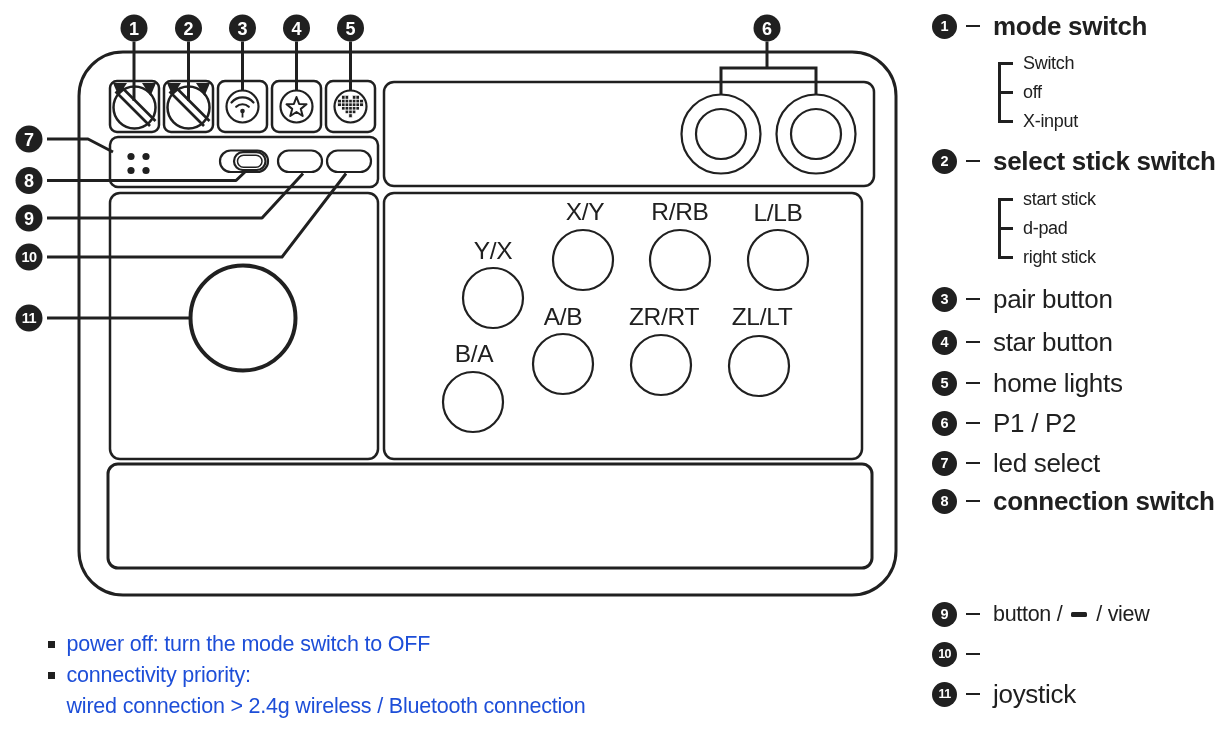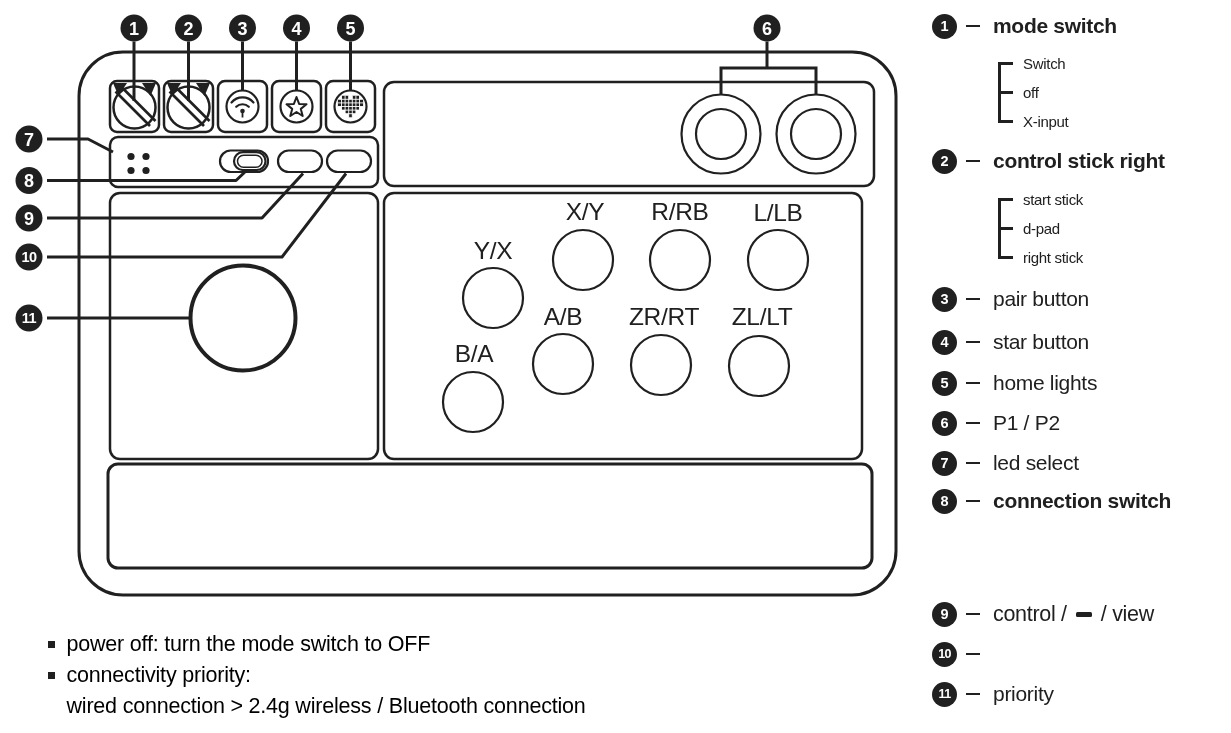--- a/index.html
+++ b/index.html
@@ -13,32 +13,32 @@
   text.blbl { fill:#202020; font-size:24.5px; text-anchor:middle; letter-spacing:-0.3px; }
 
   .legend { position:absolute; left:924px; top:0; width:307px; height:733px; letter-spacing:-0.3px; }
   .lg-item { position:absolute; left:8px; height:28px; display:flex; align-items:center; }
   .badge {
     width:25px; height:25px; border-radius:50%; background:#202020; color:#fff;
     font-weight:700; font-size:14.5px; display:flex; align-items:center; justify-content:center; flex:0 0 auto;
   }
   .badge.two { font-size:12.5px; letter-spacing:-0.6px; }
   .dash { width:14px; height:2.6px; background:#202020; margin:0 13px 0 9px; flex:0 0 auto; }
-  .lbl { font-size:21px; white-space:nowrap; }
+  .lbl { font-size:26px; white-space:nowrap; }
   .lbl.bold { font-weight:700; }
   .lbl-seq { display:flex; align-items:center; gap:9px; font-size:21.5px; white-space:nowrap; }
   .minus-bar { display:inline-block; width:16px; height:5px; background:#202020; border-radius:1.5px; }
-  .lg-subs { position:absolute; left:74px; font-size:15px; }
+  .lg-subs { position:absolute; left:74px; font-size:18px; }
   .lg-subs .vline { position:absolute; left:0; top:14px; width:2.5px; background:#202020; }
   .lg-subs.three .vline { height:59px; }
   .lg-subs.two-rows .vline { height:31px; }
   .sub-row { position:relative; height:29px; display:flex; align-items:center; padding-left:25px; white-space:nowrap; }
   .sub-row::before { content:''; position:absolute; left:0; top:13.2px; width:15px; height:2.5px; background:#202020; }
 
-  .footer { position:absolute; left:48px; top:629px; font-size:21.5px; letter-spacing:-0.2px; color:#000000; }
+  .footer { position:absolute; left:48px; top:629px; font-size:21.5px; letter-spacing:-0.2px; color:#1d4ed8; }
   .f-row { height:31px; display:flex; align-items:center; white-space:nowrap; }
   .f-bullet { width:6.5px; height:6.5px; background:#202020; margin-right:12px; flex:0 0 auto; }
   .f-row.cont { padding-left:18.5px; }
 </style>
 </head>
 <body>
 
 <div class="canvas">
 
   <svg width="920" height="620" viewBox="0 0 920 620">
@@ -204,21 +204,21 @@
     <div class="lg-subs three" style="top:49px">
       <div class="vline"></div>
       <div class="sub-row">Switch</div>
       <div class="sub-row">off</div>
       <div class="sub-row">X-input</div>
     </div>
 
     <div class="lg-item" style="top:147px">
       <span class="badge">2</span>
       <span class="dash"></span>
-      <span class="lbl bold">control stick right</span>
+      <span class="lbl bold">select stick switch</span>
     </div>
     <div class="lg-subs three" style="top:185px">
       <div class="vline"></div>
       <div class="sub-row">start stick</div>
       <div class="sub-row">d-pad</div>
       <div class="sub-row">right stick</div>
     </div>
 
     <div class="lg-item" style="top:285px">
       <span class="badge">3</span>
@@ -253,35 +253,35 @@
     <div class="lg-item" style="top:487px">
       <span class="badge">8</span>
       <span class="dash"></span>
       <span class="lbl bold">connection switch</span>
     </div>
 
     <div class="lg-item" style="top:600px">
       <span class="badge">9</span>
       <span class="dash"></span>
       <span class="lbl-seq">
-        <span>control /</span>
+        <span>button /</span>
         <span class="minus-bar"></span>
         <span>/ view</span>
       </span>
     </div>
 
     <div class="lg-item" style="top:640px">
       <span class="badge two">10</span>
       <span class="dash"></span>
     </div>
 
     <div class="lg-item" style="top:680px">
       <span class="badge two">11</span>
       <span class="dash"></span>
-      <span class="lbl">priority</span>
+      <span class="lbl">joystick</span>
     </div>
   </div>
 
   
   <div class="footer">
     <div class="f-row">
       <span class="f-bullet"></span>
       <span>power off: turn the mode switch to OFF</span>
     </div>
     <div class="f-row">

